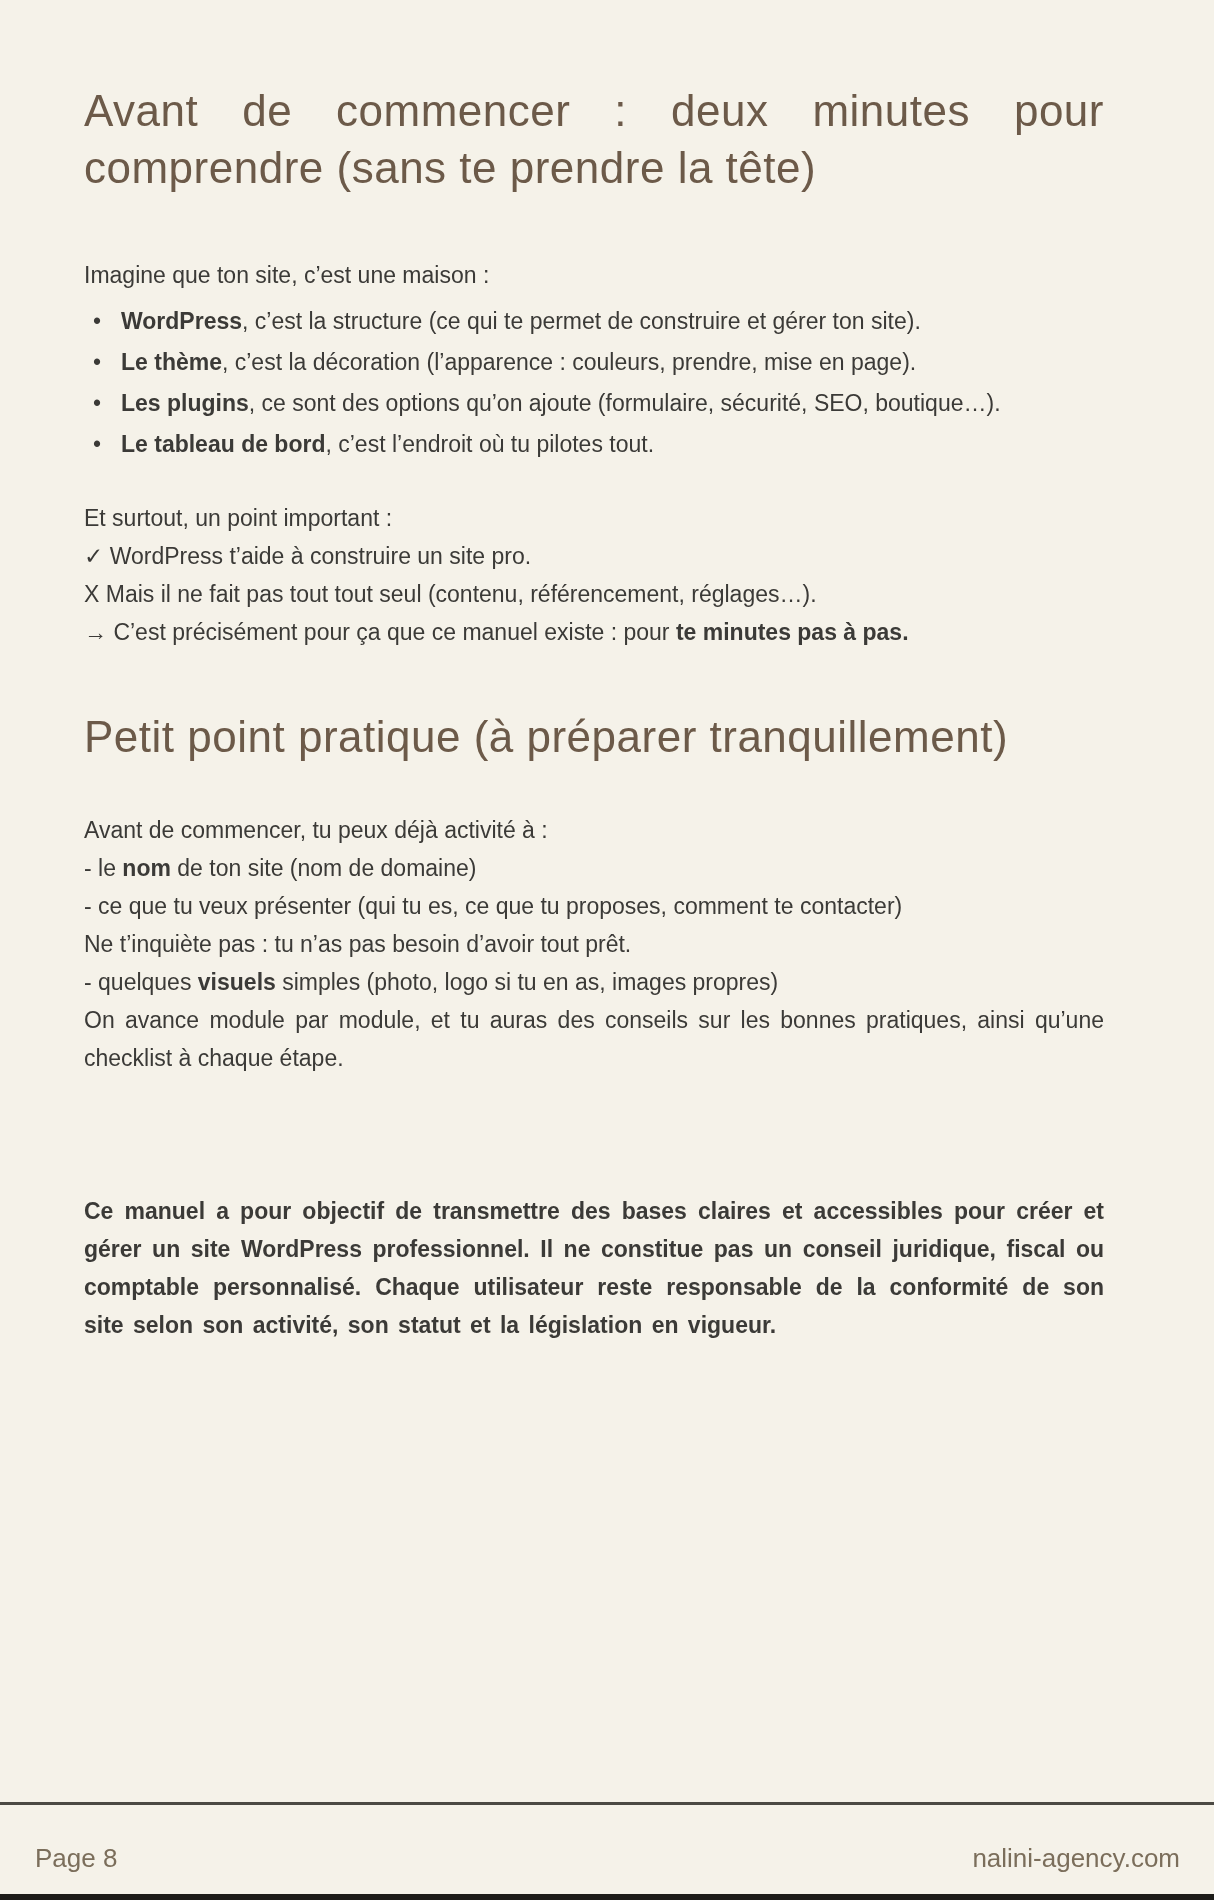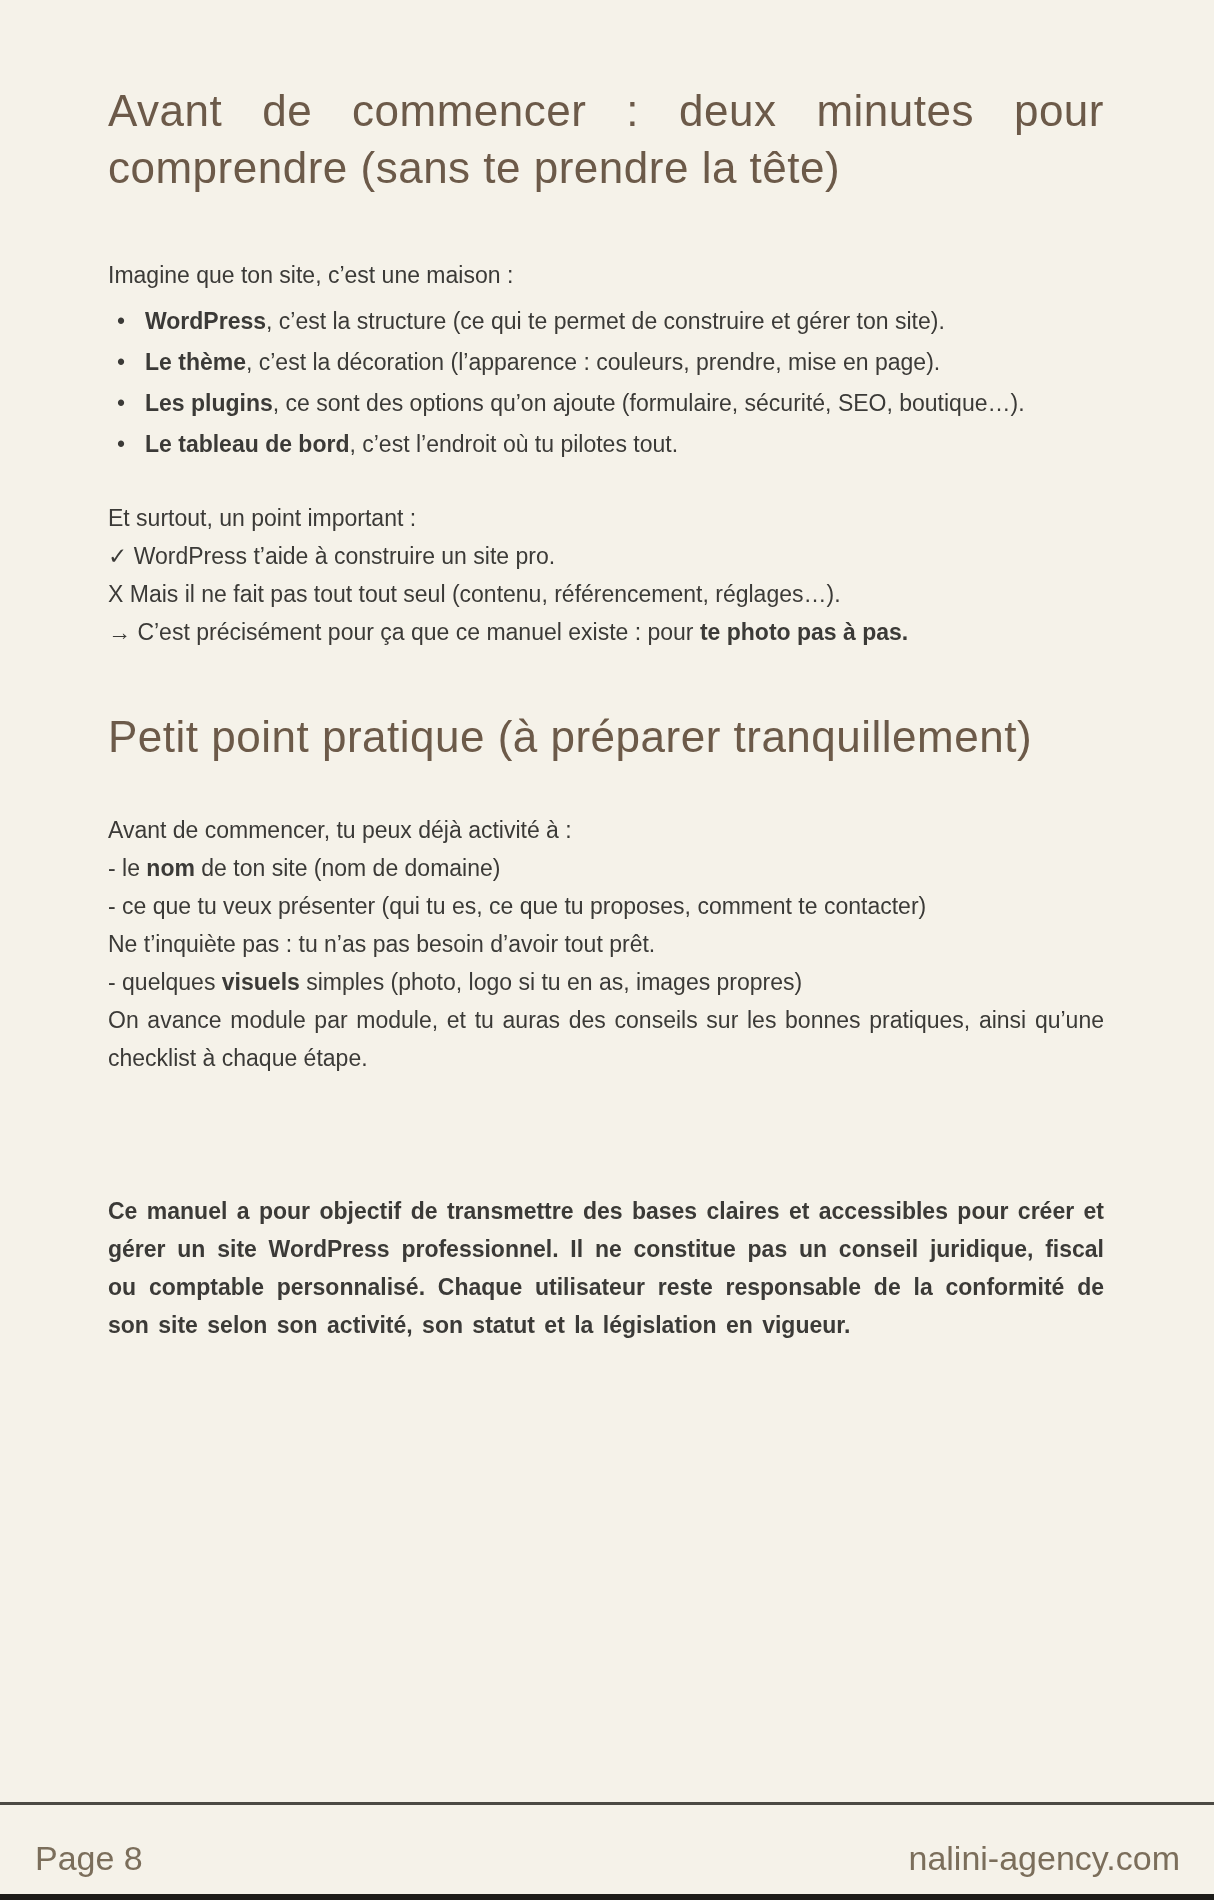--- a/index.html
+++ b/index.html
@@ -9,21 +9,21 @@
     width: 1214px;
     height: 1900px;
     margin: 0 auto;
     background: #f5f2e9;
     font-family: "Liberation Sans", sans-serif;
     color: #3b3a37;
     overflow: hidden;
   }
   .content {
     position: absolute;
-    left: 108px;
+    left: 84px;
     right: 110px;
     top: 0;
   }
   h1, h2 {
     font-weight: normal;
     color: #6c5a49;
     font-size: 44px;
     line-height: 57px;
     letter-spacing: 0.5px;
     text-align: justify;
@@ -66,21 +66,21 @@
     top: 1802px;
     height: 3px;
     background: #4c4a44;
   }
   .page-footer {
     position: absolute;
     left: 35px; right: 34px;
     top: 1838px;
     display: flex;
     justify-content: space-between;
-    font-size: 34px;
+    font-size: 26px;
     line-height: 40px;
     color: #7b6e5b;
   }
   .bottom-bar {
     position: absolute;
     left: 0; right: 0;
     bottom: 0;
     height: 6px;
     background: #1d1c19;
   }
@@ -111,21 +111,21 @@
       <li>
         <span class="dot">•</span>
         <span><b>Le tableau de bord</b><span>, c’est l’endroit où tu pilotes tout.</span></span>
       </li>
     </ul>
 
     <div class="important-block">
       <p>Et surtout, un point important :</p>
       <p><span>✓ WordPress t’aide à construire un site pro.</span></p>
       <p><span>X Mais il ne fait pas tout tout seul (contenu, référencement, réglages…).</span></p>
-      <p><span>→ C’est précisément pour ça que ce manuel existe : pour </span><b>te photo pas à pas.</b></p>
+      <p><span>→ C’est précisément pour ça que ce manuel existe : pour </span><b>te minutes pas à pas.</b></p>
     </div>
 
     <h2>Petit point pratique (à préparer tranquillement)</h2>
 
     <div class="prep-block">
       <p><span>Avant de commencer, tu peux déjà activité à :</span></p>
       <p><span>- le </span><b>nom</b><span> de ton site (nom de domaine)</span></p>
       <p><span>- ce que tu veux présenter (qui tu es, ce que tu proposes, comment te contacter)</span></p>
       <p><span>Ne t’inquiète pas : tu n’as pas besoin d’avoir tout prêt.</span></p>
       <p><span>- quelques </span><b>visuels</b><span> simples (photo, logo si tu en as, images propres)</span></p>

